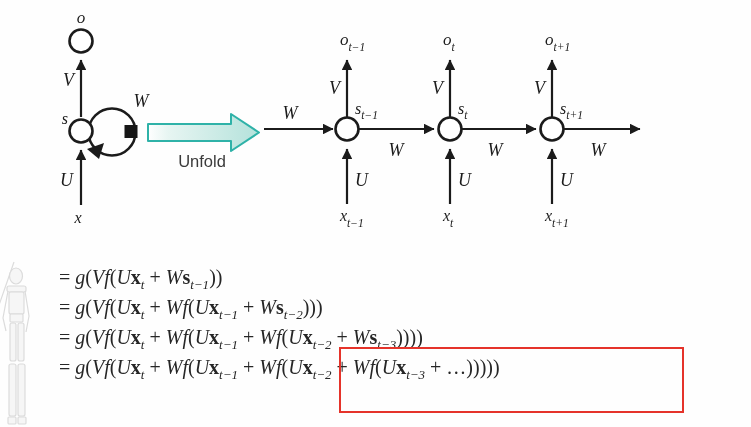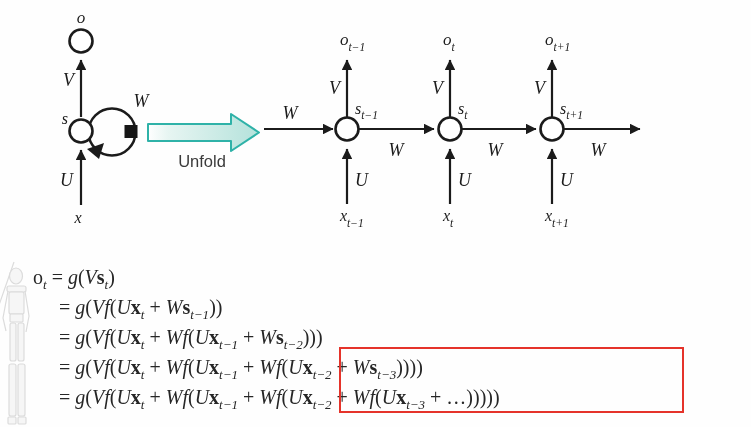--- a/index.html
+++ b/index.html
@@ -142,21 +142,20 @@
       <text class="lbl" x="545" y="221"><tspan>x</tspan><tspan class="sub-sm" dy="6">t+1</tspan></text>
     </g>
 
     <g>
       <line class="wire" x1="564" y1="129" x2="640" y2="129" marker-end="url(#ah)"></line>
       <text class="lbl-big" x="598" y="156" text-anchor="middle"><tspan>W</tspan></text>
     </g>
   </svg>
 
   <div class="equations">
-    <div class="eq-line"><span class="eq-rm">o</span><span class="eq-sub">t</span><span class="eq-rm"> = </span><span class="eq-it">g</span><span class="eq-rm">(</span><span class="eq-it">V</span><span class="eq-bf">s</span><span class="eq-sub">t</span><span class="eq-rm">)</span></div>
     <div class="eq-line indented"><span class="eq-rm">= </span><span class="eq-it">g</span><span class="eq-rm">(</span><span class="eq-it">Vf</span><span class="eq-rm">(</span><span class="eq-it">U</span><span class="eq-bf">x</span><span class="eq-sub">t</span><span class="eq-rm"> + </span><span class="eq-it">W</span><span class="eq-bf">s</span><span class="eq-sub">t−1</span><span class="eq-rm">))</span></div>
     <div class="eq-line indented"><span class="eq-rm">= </span><span class="eq-it">g</span><span class="eq-rm">(</span><span class="eq-it">Vf</span><span class="eq-rm">(</span><span class="eq-it">U</span><span class="eq-bf">x</span><span class="eq-sub">t</span><span class="eq-rm"> + </span><span class="eq-it">Wf</span><span class="eq-rm">(</span><span class="eq-it">U</span><span class="eq-bf">x</span><span class="eq-sub">t−1</span><span class="eq-rm"> + </span><span class="eq-it">W</span><span class="eq-bf">s</span><span class="eq-sub">t−2</span><span class="eq-rm">)))</span></div>
     <div class="eq-line indented"><span class="eq-rm">= </span><span class="eq-it">g</span><span class="eq-rm">(</span><span class="eq-it">Vf</span><span class="eq-rm">(</span><span class="eq-it">U</span><span class="eq-bf">x</span><span class="eq-sub">t</span><span class="eq-rm"> + </span><span class="eq-it">Wf</span><span class="eq-rm">(</span><span class="eq-it">U</span><span class="eq-bf">x</span><span class="eq-sub">t−1</span><span class="eq-rm"> + </span><span class="eq-it">Wf</span><span class="eq-rm">(</span><span class="eq-it">U</span><span class="eq-bf">x</span><span class="eq-sub">t−2</span><span class="eq-rm"> + </span><span class="eq-it">W</span><span class="eq-bf">s</span><span class="eq-sub">t−3</span><span class="eq-rm">))))</span></div>
     <div class="eq-line indented"><span class="eq-rm">= </span><span class="eq-it">g</span><span class="eq-rm">(</span><span class="eq-it">Vf</span><span class="eq-rm">(</span><span class="eq-it">U</span><span class="eq-bf">x</span><span class="eq-sub">t</span><span class="eq-rm"> + </span><span class="eq-it">Wf</span><span class="eq-rm">(</span><span class="eq-it">U</span><span class="eq-bf">x</span><span class="eq-sub">t−1</span><span class="eq-rm"> + </span><span class="eq-it">Wf</span><span class="eq-rm">(</span><span class="eq-it">U</span><span class="eq-bf">x</span><span class="eq-sub">t−2</span><span class="eq-rm"> + </span><span class="eq-it">Wf</span><span class="eq-rm">(</span><span class="eq-it">U</span><span class="eq-bf">x</span><span class="eq-sub">t−3</span><span class="eq-rm"> + …)))))</span></div>
   </div>
 
   <div class="highlight-box"></div>
 
 </div>
 

